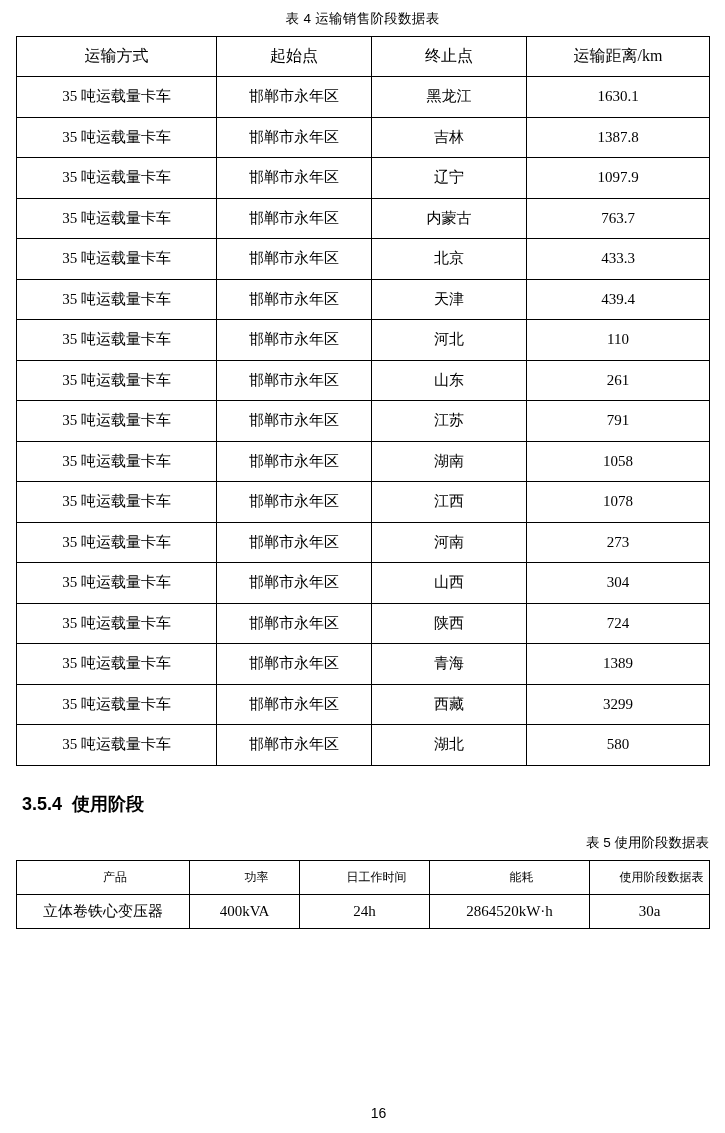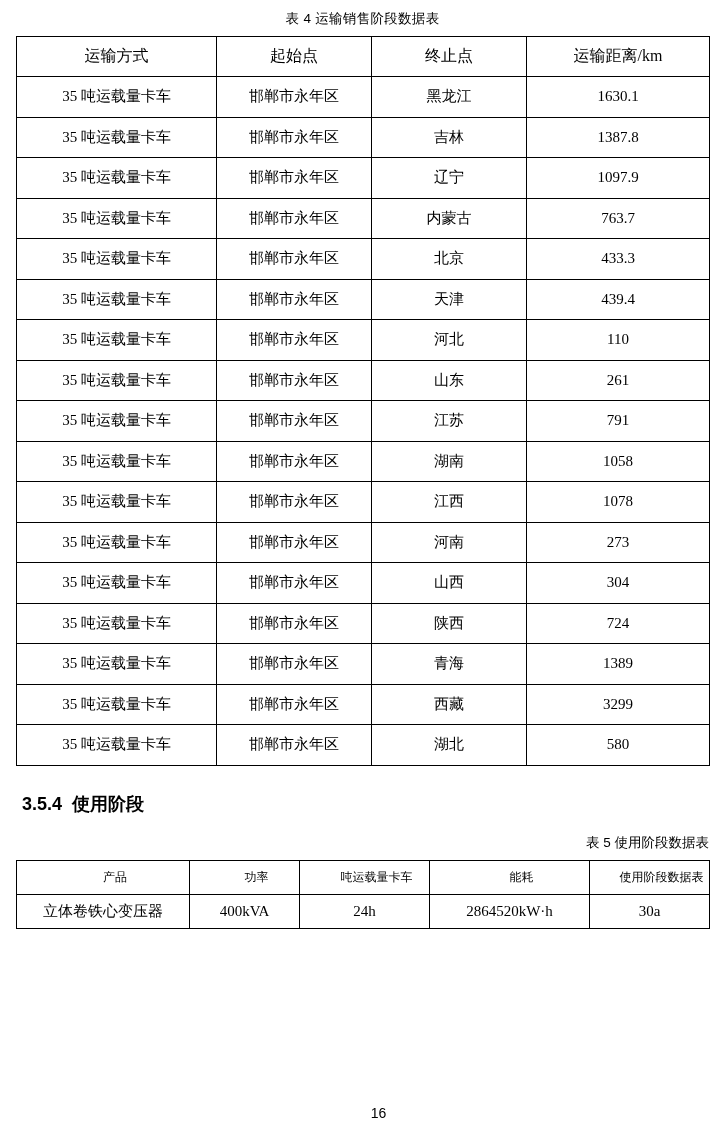--- a/index.html
+++ b/index.html
@@ -251,21 +251,21 @@
       <col class="c1">
         <col class="c2">
         <col class="c3">
         <col class="c4">
         <col class="c5">
     </colgroup>
     <thead>
       <tr>
         <th>产品</th>
         <th>功率</th>
-        <th>吨运载量卡车</th>
+        <th>日工作时间</th>
         <th>能耗</th>
         <th>使用阶段数据表</th>
       </tr>
     </thead>
     <tbody>
       <tr>
         <td>立体卷铁心变压器</td>
         <td>400kVA</td>
         <td>24h</td>
         <td>2864520kW·h</td>

